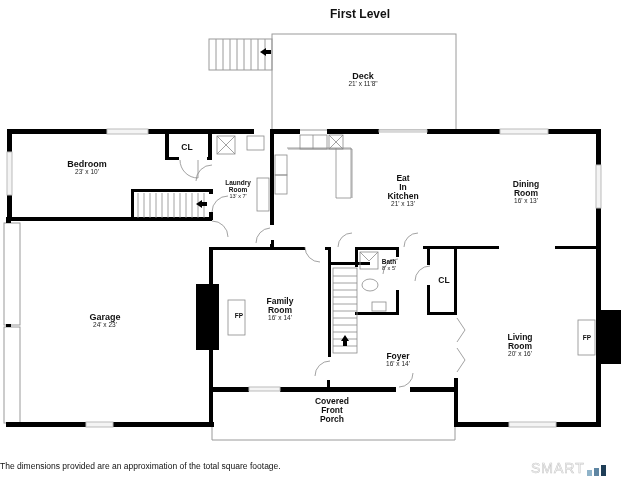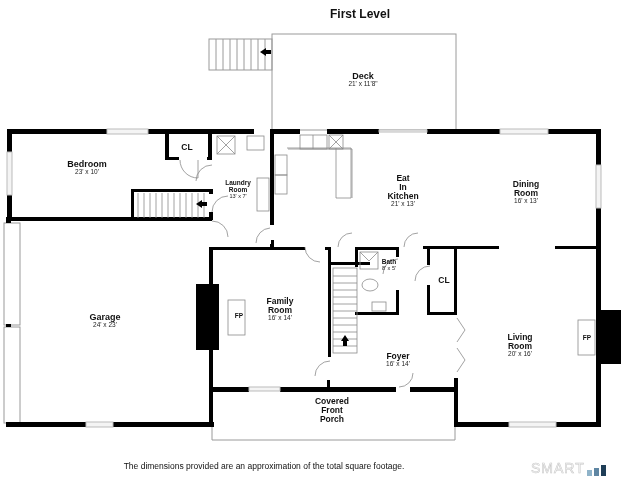--- a/index.html
+++ b/index.html
@@ -1,21 +1,21 @@
 <!DOCTYPE html>
 <html><head>
 <meta charset="utf-8">
 <style>
   html, body { margin: 0; padding: 0; background: #ffffff; }
   body { width: 625px; height: 480px; position: relative; overflow: hidden; font-family: "Liberation Sans", sans-serif; }
   svg { position: absolute; left: 0; top: 0; }
   .lbl { font-family: "Liberation Sans", sans-serif; font-weight: bold; fill: #111; text-anchor: middle; }
   .dim { font-family: "Liberation Sans", sans-serif; fill: #222; text-anchor: middle; }
   .title { position: absolute; left: 0; top: 7px; width: 720px; text-align: center; font-weight: bold; font-size: 12px; color: #111; }
-  .disclaimer { position: absolute; left: 0; top: 461px; width: 528px; text-align: center; font-size: 8.5px; color: #111; font-family: "Liberation Sans", sans-serif; }
+  .disclaimer { position: absolute; left: 0; top: 461px; width: 528px; font-size: 8.5px; color: #111; font-family: "Liberation Sans", sans-serif; }
   .logo { position: absolute; left: 531px; top: 460px; display: flex; align-items: flex-end; gap: 2px; }
   .logo-text { font-family: "Liberation Sans", sans-serif; font-size: 14px; letter-spacing: 1px; color: #fff; -webkit-text-stroke: 0.6px #c8c8c8; font-weight: normal; }
   .logo-bar { width: 5px; background: #6f8fa8; display:inline-block; }
 </style>
 </head>
 <body>
 
 <div class="title">First Level</div>
 
 <svg width="625" height="480" viewBox="0 0 625 480">

